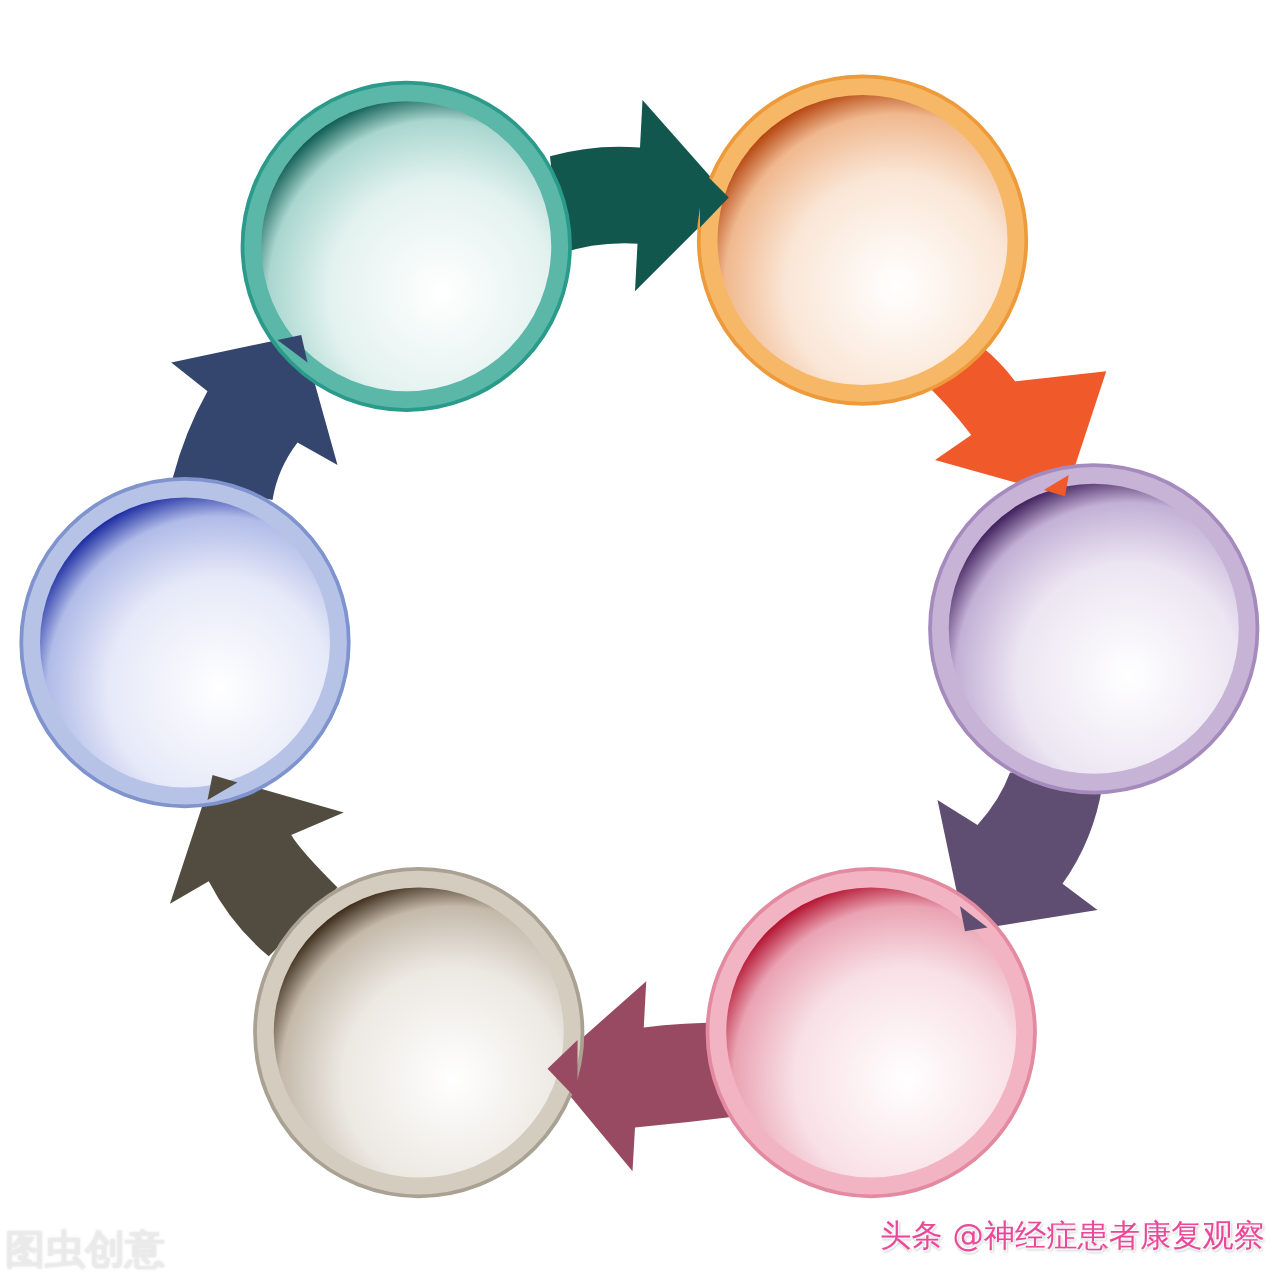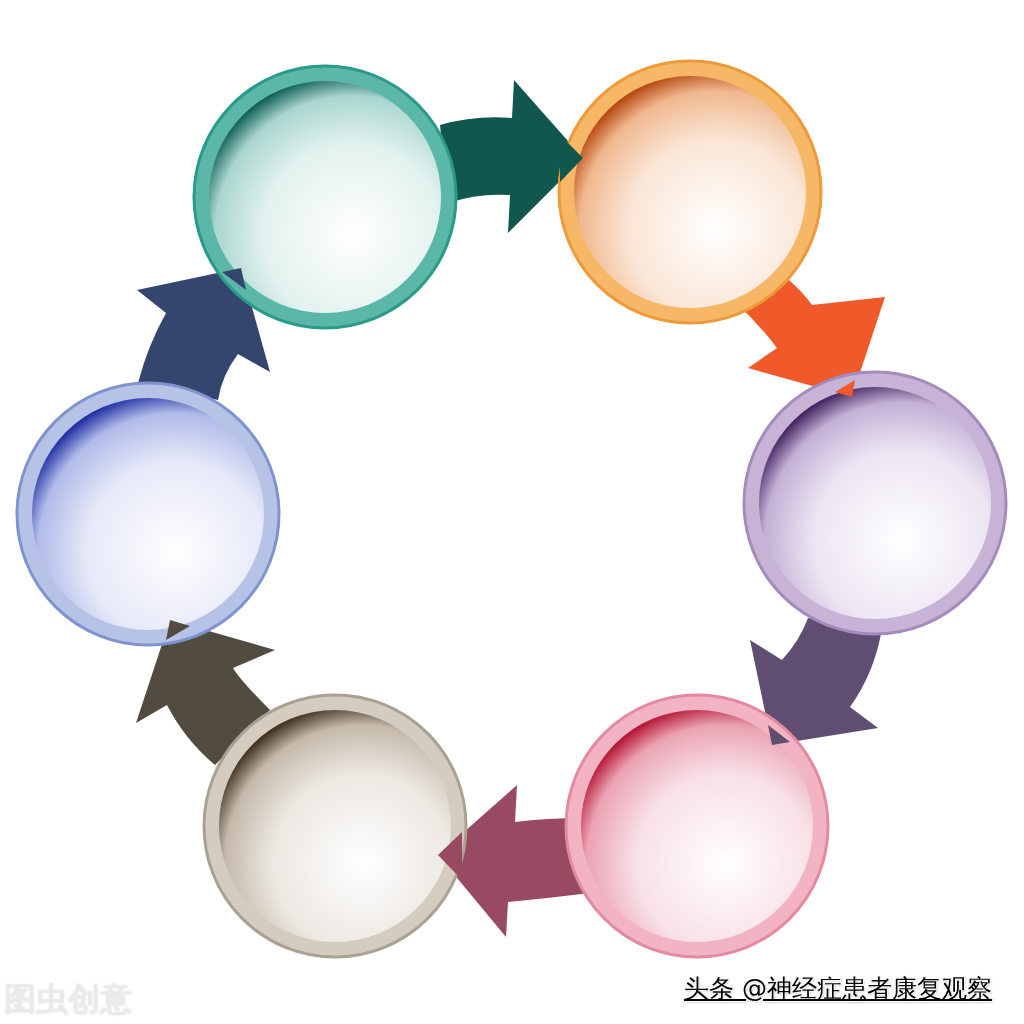--- a/index.html
+++ b/index.html
@@ -1,22 +1,22 @@
 <!DOCTYPE html>
 <html><head>
   <meta charset="utf-8">
   <style>
     html, body { margin: 0; padding: 0; background: #ffffff; }
     body { width: 1024px; height: 1024px; position: relative; overflow: hidden; font-family: "DejaVu Sans", sans-serif; }
     #diagram { position: absolute; left: 0; top: 0; width: 1024px; height: 1024px; }
     .watermark-right {
-      position: absolute; left: 684px; top: 972px;
-      font-family: "DejaVu Sans", sans-serif; font-size: 25px; color: #000000;
+      position: absolute; left: 704px; top: 972px;
+      font-family: "DejaVu Sans", sans-serif; font-size: 25px; color: #ec4899;
       text-shadow: 1px 1px 1px #fff, -1px -1px 1px #fff, 1px 1px 2px rgba(0,0,0,0.4);
-      letter-spacing: 0px; white-space: nowrap; text-decoration: underline;
+      letter-spacing: 0px; white-space: nowrap;
     }
     .watermark-left {
       position: absolute; left: 4px; top: 978px;
       font-family: "DejaVu Sans", sans-serif; font-size: 32px; font-weight: bold;
       color: rgba(235,235,235,0.85);
       text-shadow: 0 0 2px rgba(200,200,200,0.6);
       white-space: nowrap;
     }
   </style>
 </head>

